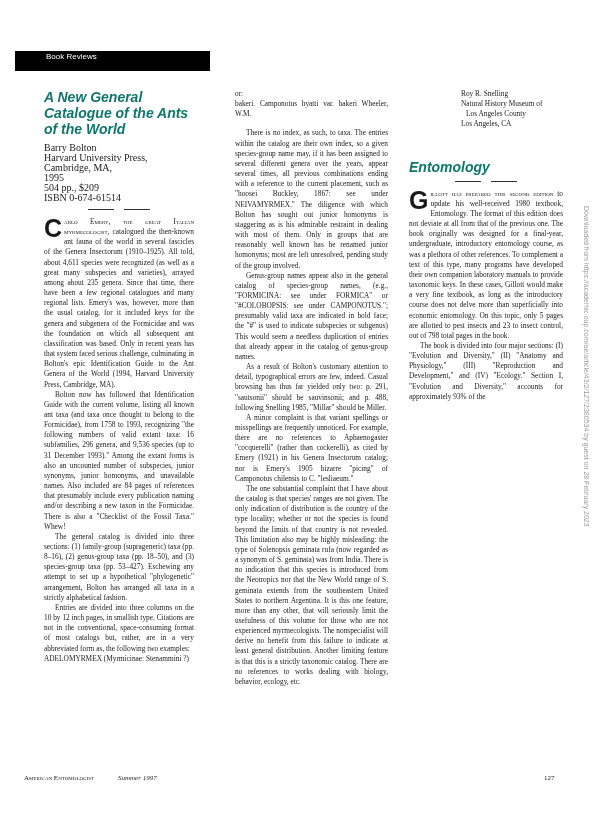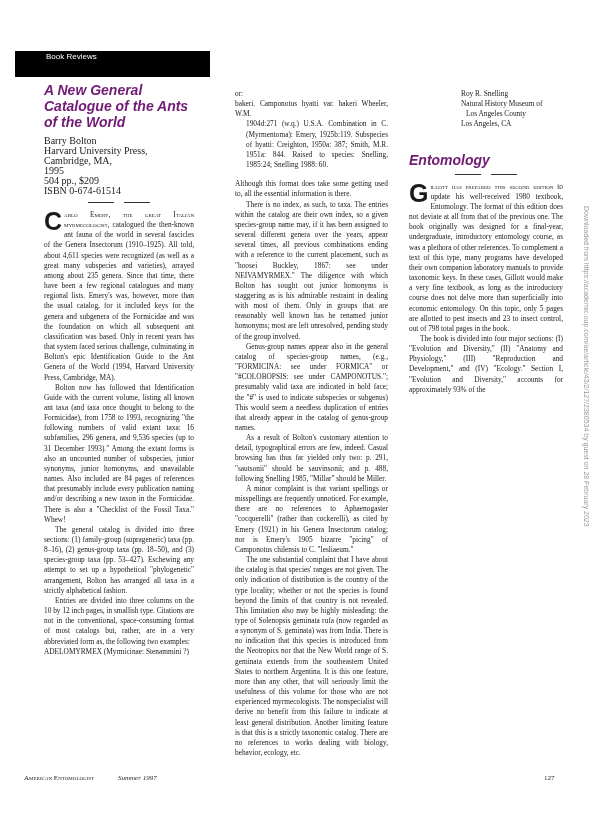--- a/index.html
+++ b/index.html
@@ -1,30 +1,30 @@
 <!DOCTYPE html>
 <html><head>
 <meta charset="utf-8">
 <style>
   html, body { margin: 0; padding: 0; background: #ffffff; }
   body { width: 600px; height: 817px; position: relative; overflow: hidden;
          font-family: "Liberation Serif", serif; color: #1a1a1a; }
   .page { position: absolute; inset: 0; }
-  .section-bar { position: absolute; left: 15px; top: 51px; width: 195px; height: 26px;
+  .section-bar { position: absolute; left: 15px; top: 51px; width: 195px; height: 20px;
                  background: #000; }
   .section-bar span { position: absolute; left: 31px; top: 0px; color: #fff;
                       font-family: "Liberation Sans", sans-serif; font-size: 8px; line-height: 12px; }
   .col { position: absolute; font-size: 7.35px; line-height: 10.15px; text-align: justify; }
   .col p { margin: 0; text-indent: 11px; }
   .col p.noindent { text-indent: 0; }
   .col1 { left: 44px; top: 82px; width: 150px; }
   .col2 { left: 235px; top: 80px; width: 153px; }
   .col3 { left: 409px; top: 80px; width: 154px; }
   .title { font-family: "Liberation Sans", sans-serif; font-style: italic; font-weight: bold;
-           font-size: 14px; line-height: 16px; margin: 0 0 6px 0; text-align: left; color:#701a75; }
+           font-size: 14px; line-height: 16px; margin: 7px 0 6px 0; text-align: left; color:#0f766e; }
   .meta div { font-size: 10px; line-height: 10px; text-align: left; }
   .rule { margin: 6px auto 8px; width: 60px; height: 0; border-top: 1px solid #333; }
   .rule.split { width: 62px; border: none; display: flex; justify-content: space-between; }
   .rule.split i { display: block; width: 26px; border-top: 1px solid #333; }
   .dropcap { float: left; font-family: "Liberation Sans", sans-serif; font-weight: bold;
              font-size: 25px; line-height: 20px; margin: 1px 2px 0 0; }
   .sc { font-variant: small-caps; }
   .entry-head { margin-top: 10px; text-indent: 0 !important; }
   .entry-body { padding-left: 11px; text-indent: 0 !important; }
   .gap { height: 9px; }
@@ -67,23 +67,21 @@
     <p>Bolton now has followed that Identification Guide with the current volume, listing all known ant taxa (and taxa once thought to belong to the Formicidae), from 1758 to 1993, recognizing "the following numbers of valid extant taxa: 16 subfamilies, 296 genera, and 9,536 species (up to 31 December 1993)." Among the extant forms is also an uncounted number of subspecies, junior synonyms, junior homonyms, and unavailable names. Also included are 84 pages of references that presumably include every publication naming and/or describing a new taxon in the Formicidae. There is also a "Checklist of the Fossil Taxa." Whew!</p>
     <p>The general catalog is divided into three sections: (1) family-group (suprageneric) taxa (pp. 8–16), (2) genus-group taxa (pp. 18–50), and (3) species-group taxa (pp. 53–427). Eschewing any attempt to set up a hypothetical "phylogenetic" arrangement, Bolton has arranged all taxa in a strictly alphabetical fashion.</p>
     <p>Entries are divided into three columns on the 10 by 12 inch pages, in smallish type. Citations are not in the conventional, space-consuming format of most catalogs but, rather, are in a very abbreviated form as, the following two examples:</p>
     <p class="entry-head">ADELOMYRMEX (Myrmicinae: Stenammini ?)</p>
   </div>
 
   <div class="col col2">
     <div class="gap"></div>
     <p class="noindent">or:</p>
     <p class="entry-head">bakeri. Camponotus hyatti var. bakeri Wheeler, W.M.</p>
-    <p class="entry-body">1904d:271 (w.q.) U.S.A. Combination in C. (Myrmentoma): Emery, 1925b:119. Subspecies of hyatti: Creighton, 1950a: 387; Smith, M.R. 1951a: 844. Raised to species: Snelling, 1985:24; Snelling 1988: 60.</p>
     <div class="gap"></div>
-    <p class="noindent">Although this format does take some getting used to, all the essential information is there.</p>
     <p>There is no index, as such, to taxa. The entries within the catalog are their own index, so a given species-group name may, if it has been assigned to several different genera over the years, appear several times, all previous combinations ending with a reference to the current placement, such as "hoosei Buckley, 1867: see under NEIVAMYRMEX." The diligence with which Bolton has sought out junior homonyms is staggering as is his admirable restraint in dealing with most of them. Only in groups that are reasonably well known has he renamed junior homonyms; most are left unresolved, pending study of the group involved.</p>
     <p>Genus-group names appear also in the general catalog of species-group names, (e.g., "FORMICINA: see under FORMICA" or "#COLOBOPSIS: see under CAMPONOTUS."; presumably valid taxa are indicated in bold face; the "#" is used to indicate subspecies or subgenus) This would seem a needless duplication of entries that already appear in the catalog of genus-group names.</p>
     <p>As a result of Bolton's customary attention to detail, typographical errors are few, indeed. Casual browsing has thus far yielded only two: p. 291, "sautsonii" should be sauvinsonii; and p. 488, following Snelling 1985, "Millar" should be Miller.</p>
     <p>A minor complaint is that variant spellings or misspellings are frequently unnoticed. For example, there are no references to Aphaenogaster "cocquerelli" (rather than cockerelli), as cited by Emery (1921) in his Genera Insectorum catalog; nor is Emery's 1905 bizarre "picing" of Camponotus chilensis to C. "lesliaeum."</p>
     <p>The one substantial complaint that I have about the catalog is that species' ranges are not given. The only indication of distribution is the country of the type locality; whether or not the species is found beyond the limits of that country is not revealed. This limitation also may be highly misleading: the type of Solenopsis geminata rufa (now regarded as a synonym of S. geminata) was from India. There is no indication that this species is introduced from the Neotropics nor that the New World range of S. geminata extends from the southeastern United States to northern Argentina. It is this one feature, more than any other, that will seriously limit the usefulness of this volume for those who are not experienced myrmecologists. The nonspecialist will derive no benefit from this failure to indicate at least general distribution. Another limiting feature is that this is a strictly taxonomic catalog. There are no references to works dealing with biology, behavior, ecology, etc.</p>
   </div>
 
   <div class="col col3">
     <div class="gap"></div>
     <div class="sig">

